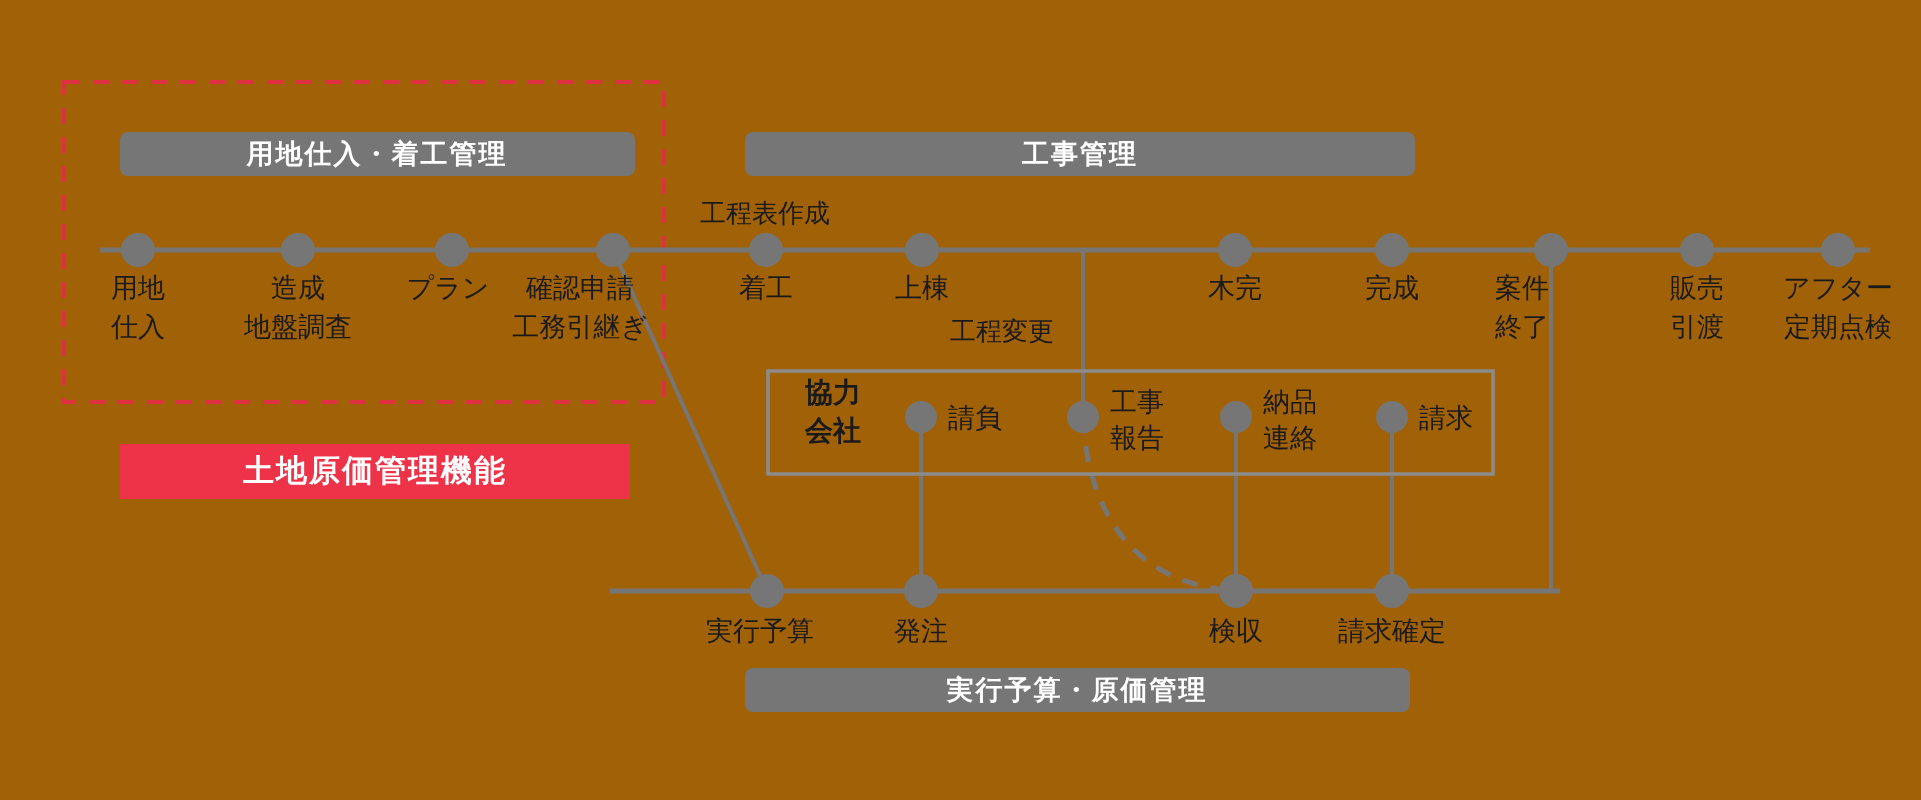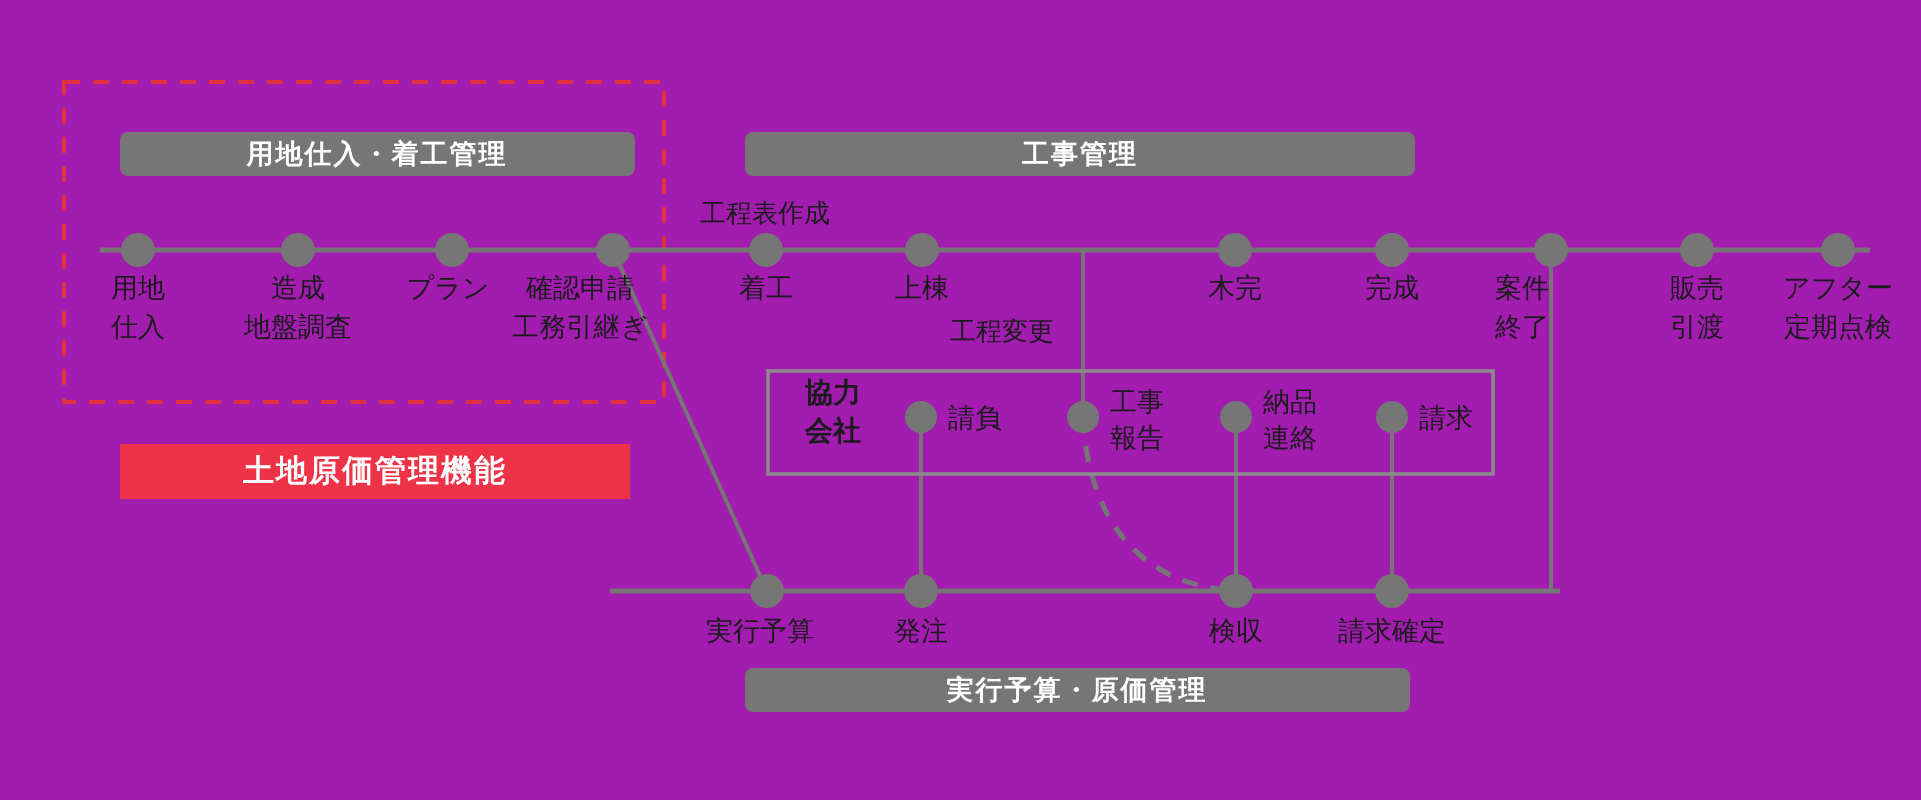--- a/index.html
+++ b/index.html
@@ -7,21 +7,21 @@
     padding: 0;
     background: #ffffff;
   }
   body {
     font-family: "Liberation Sans", "DejaVu Sans", sans-serif;
   }
   #stage {
     position: relative;
     width: 1921px;
     height: 800px;
-    background: #a21caf;
+    background: #a16207;
     overflow: hidden;
   }
   #diagram {
     position: absolute;
     left: 0;
     top: 0;
     width: 1921px;
     height: 800px;
   }
   

